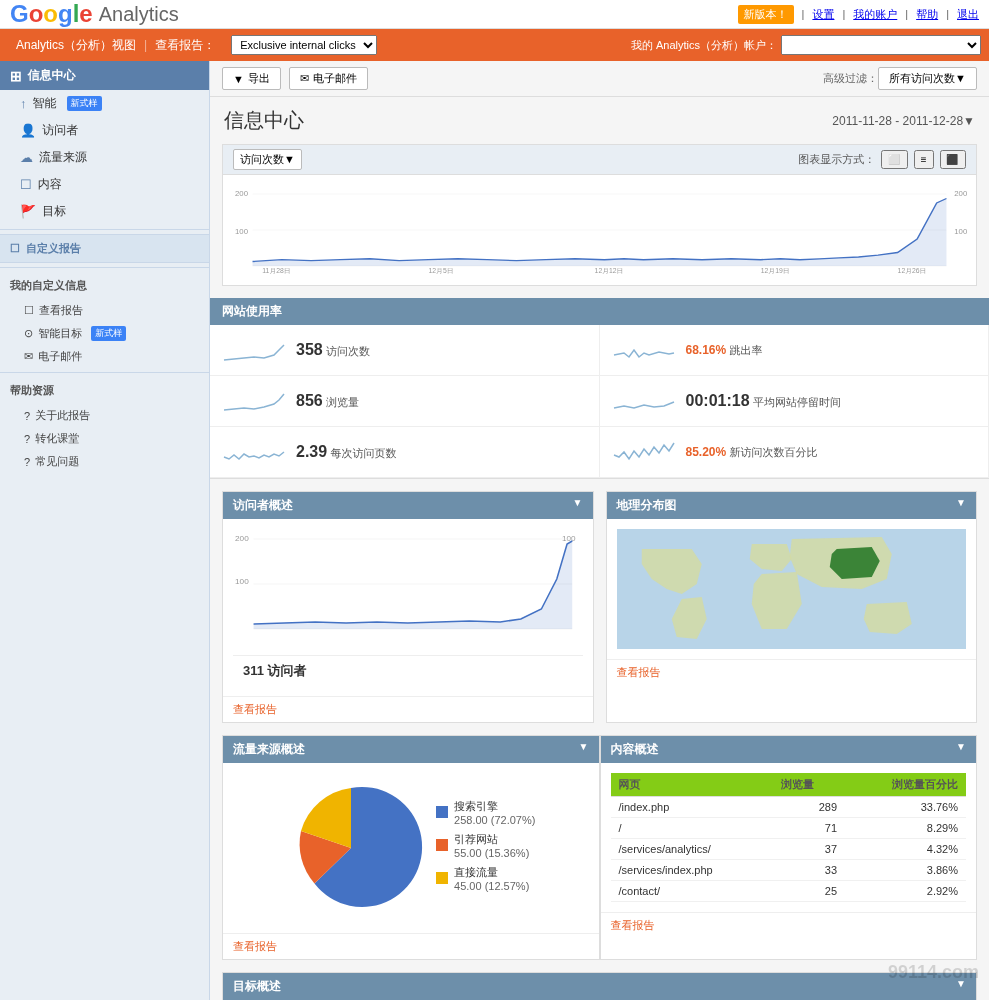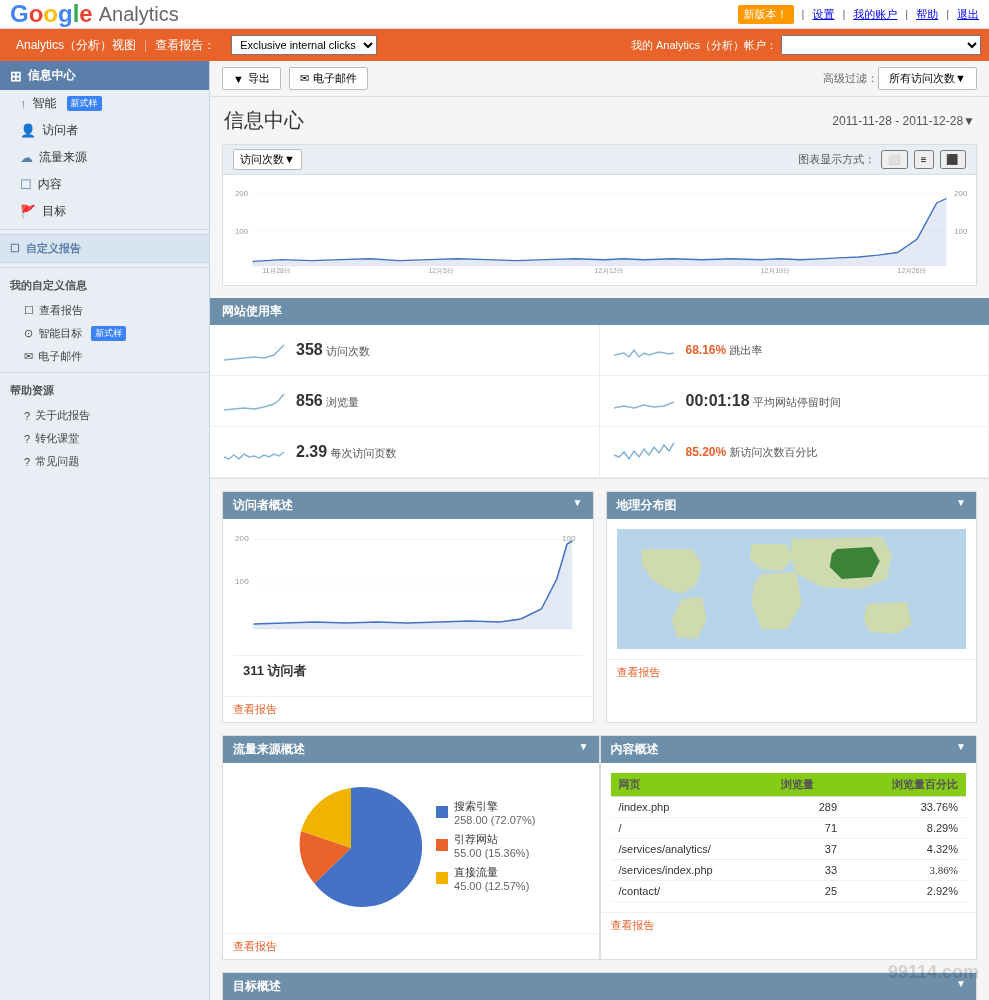--- a/index.html
+++ b/index.html
@@ -472,21 +472,21 @@
       <td style="text-align:right;">8.29%</td>
     </tr>
                 <tr>
       <td>/services/analytics/</td>
       <td style="text-align:right;">37</td>
       <td style="text-align:right;">4.32%</td>
     </tr>
                 <tr>
       <td>/services/index.php</td>
       <td style="text-align:right;">33</td>
-      <td style="text-align:right;font-family:Liberation Serif, serif;">3.86%</td>
+      <td style="text-align:right;">3.86%</td>
     </tr>
                 <tr>
       <td>/contact/</td>
       <td style="text-align:right;">25</td>
       <td style="text-align:right;">2.92%</td>
     </tr>
               </tbody>
           </table>
         </div>
         <div class="widget-footer">

